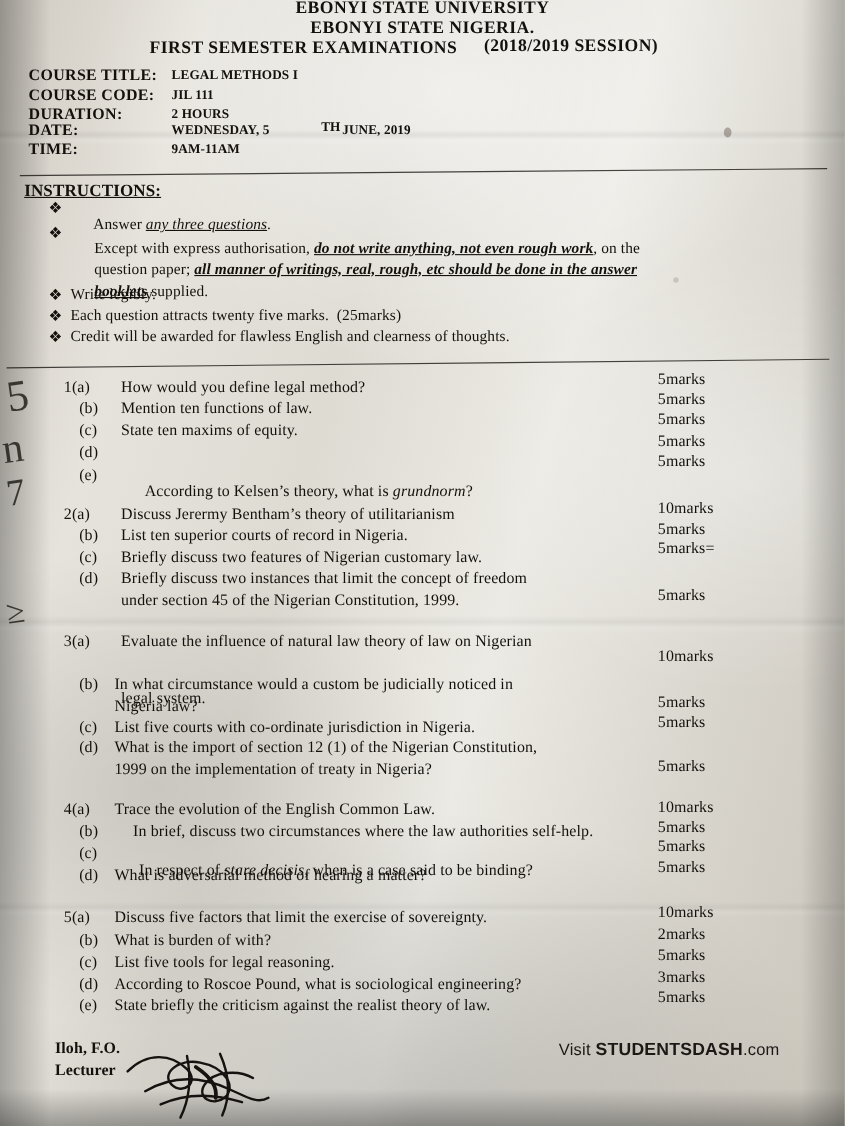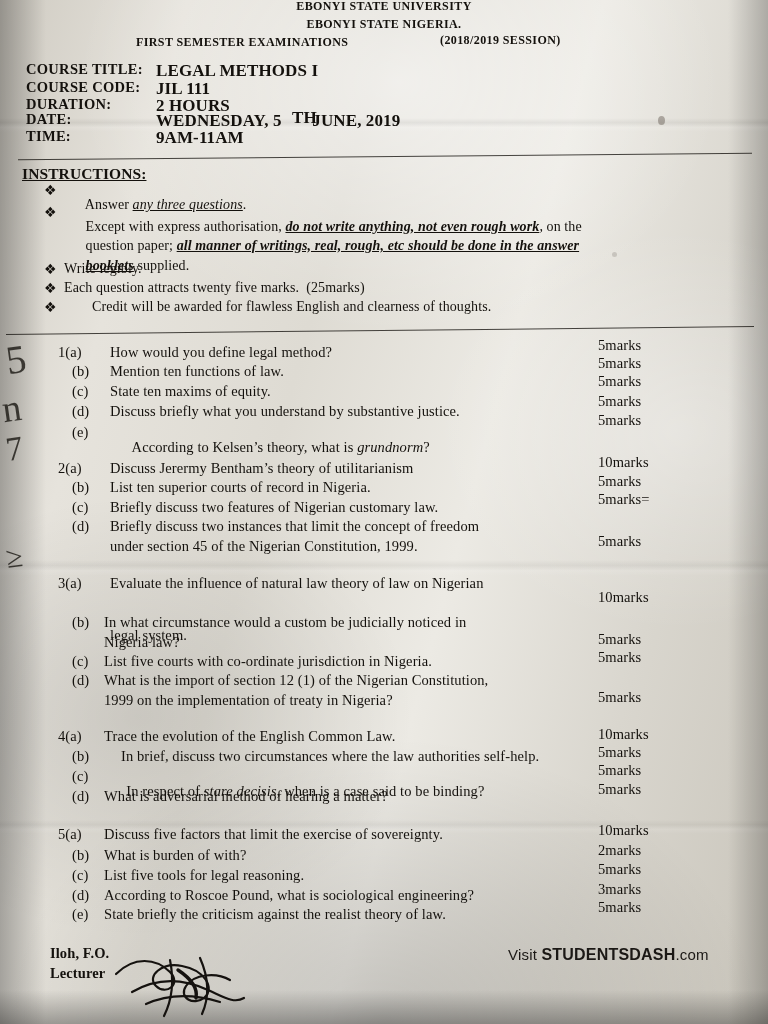--- a/index.html
+++ b/index.html
@@ -46,23 +46,23 @@
     white-space: pre;
     line-height: 1.05;
     letter-spacing: 0.1px;
   }
   .b { font-weight: bold; }
   .i { font-style: italic; }
   .u { text-decoration: underline; }
   .sm { font-size: 10px; }
   .center { text-align: center; }
 
-  .hdr { font-size: 12px; font-weight: bold; letter-spacing: 0.4px; }
+  .hdr { font-size: 16px; font-weight: bold; letter-spacing: 0.4px; }
   .lbl { font-size: 14.5px; font-weight: bold; letter-spacing: 0.3px; }
-  .val { font-size: 17px; font-weight: bold; }
+  .val { font-size: 12px; font-weight: bold; }
   .instr-title { font-size: 15.5px; font-weight: bold; text-decoration: underline; }
   .bullet { font-size: 14px; }
   .qnum { font-size: 14.5px; }
   .qtext { font-size: 14.5px; }
   .marks { font-size: 14.5px; }
 
   .rule {
     position: absolute;
     height: 1px;
     background: rgba(20,18,14,0.78);
@@ -160,21 +160,21 @@
       <span class="i b u">booklets</span><span> supplied.</span>
     </div>
 
     <div class="t bullet" style="left:44px;top:263px;">❖</div>
     <div class="t bullet" style="left:64px;top:262px;">Write legibly.</div>
 
     <div class="t bullet" style="left:44px;top:282px;">❖</div>
     <div class="t bullet" style="left:64px;top:281px;">Each question attracts twenty five marks.  (25marks)</div>
 
     <div class="t bullet" style="left:44px;top:301px;">❖</div>
-    <div class="t bullet" style="left:64px;top:300px;margin-left:28px;">Credit will be awarded for flawless English and clearness of thoughts.</div>
+    <div class="t bullet" style="left:64px;top:300px;">Credit will be awarded for flawless English and clearness of thoughts.</div>
 
     <div class="rule" style="left:6px;top:330px;width:748px;transform:rotate(-0.6deg);"></div>
 
     <div class="scribble" style="left:6px;top:336px;font-size:40px;">5</div>
     <div class="scribble" style="left:2px;top:386px;font-size:38px;">n</div>
     <div class="scribble" style="left:6px;top:430px;font-size:34px;">7</div>
     <div class="scribble" style="left:6px;top:540px;font-size:30px;">≥</div>
 
     <div class="t qnum" style="left:58px;top:345px;"><span>1</span><span>(a)</span></div>
     <div class="t qtext" style="left:110px;top:345px;">How would you define legal method?</div>
@@ -182,21 +182,20 @@
 
     <div class="t qnum" style="left:72px;top:364px;">(b)</div>
     <div class="t qtext" style="left:110px;top:364px;">Mention ten functions of law.</div>
     <div class="t marks" style="left:598px;top:356px;">5marks</div>
 
     <div class="t qnum" style="left:72px;top:384px;">(c)</div>
     <div class="t qtext" style="left:110px;top:384px;">State ten maxims of equity.</div>
     <div class="t marks" style="left:598px;top:374px;">5marks</div>
 
     <div class="t qnum" style="left:72px;top:404px;">(d)</div>
-    <div class="t qtext" style="left:110px;top:404px;">Discuss briefly what you understand by substantive justice.</div>
     <div class="t marks" style="left:598px;top:394px;">5marks</div>
 
     <div class="t qnum" style="left:72px;top:425px;">(e)</div>
     <div class="t qtext" style="left:110px;top:425px;">
       <span>According to Kelsen’s theory, what is </span><span class="i">grundnorm</span><span>?</span>
     </div>
     <div class="t marks" style="left:598px;top:413px;">5marks</div>
 
     <div class="t qnum" style="left:58px;top:461px;"><span>2</span><span>(a)</span></div>
     <div class="t qtext" style="left:110px;top:461px;">Discuss Jerermy Bentham’s theory of utilitarianism</div>

